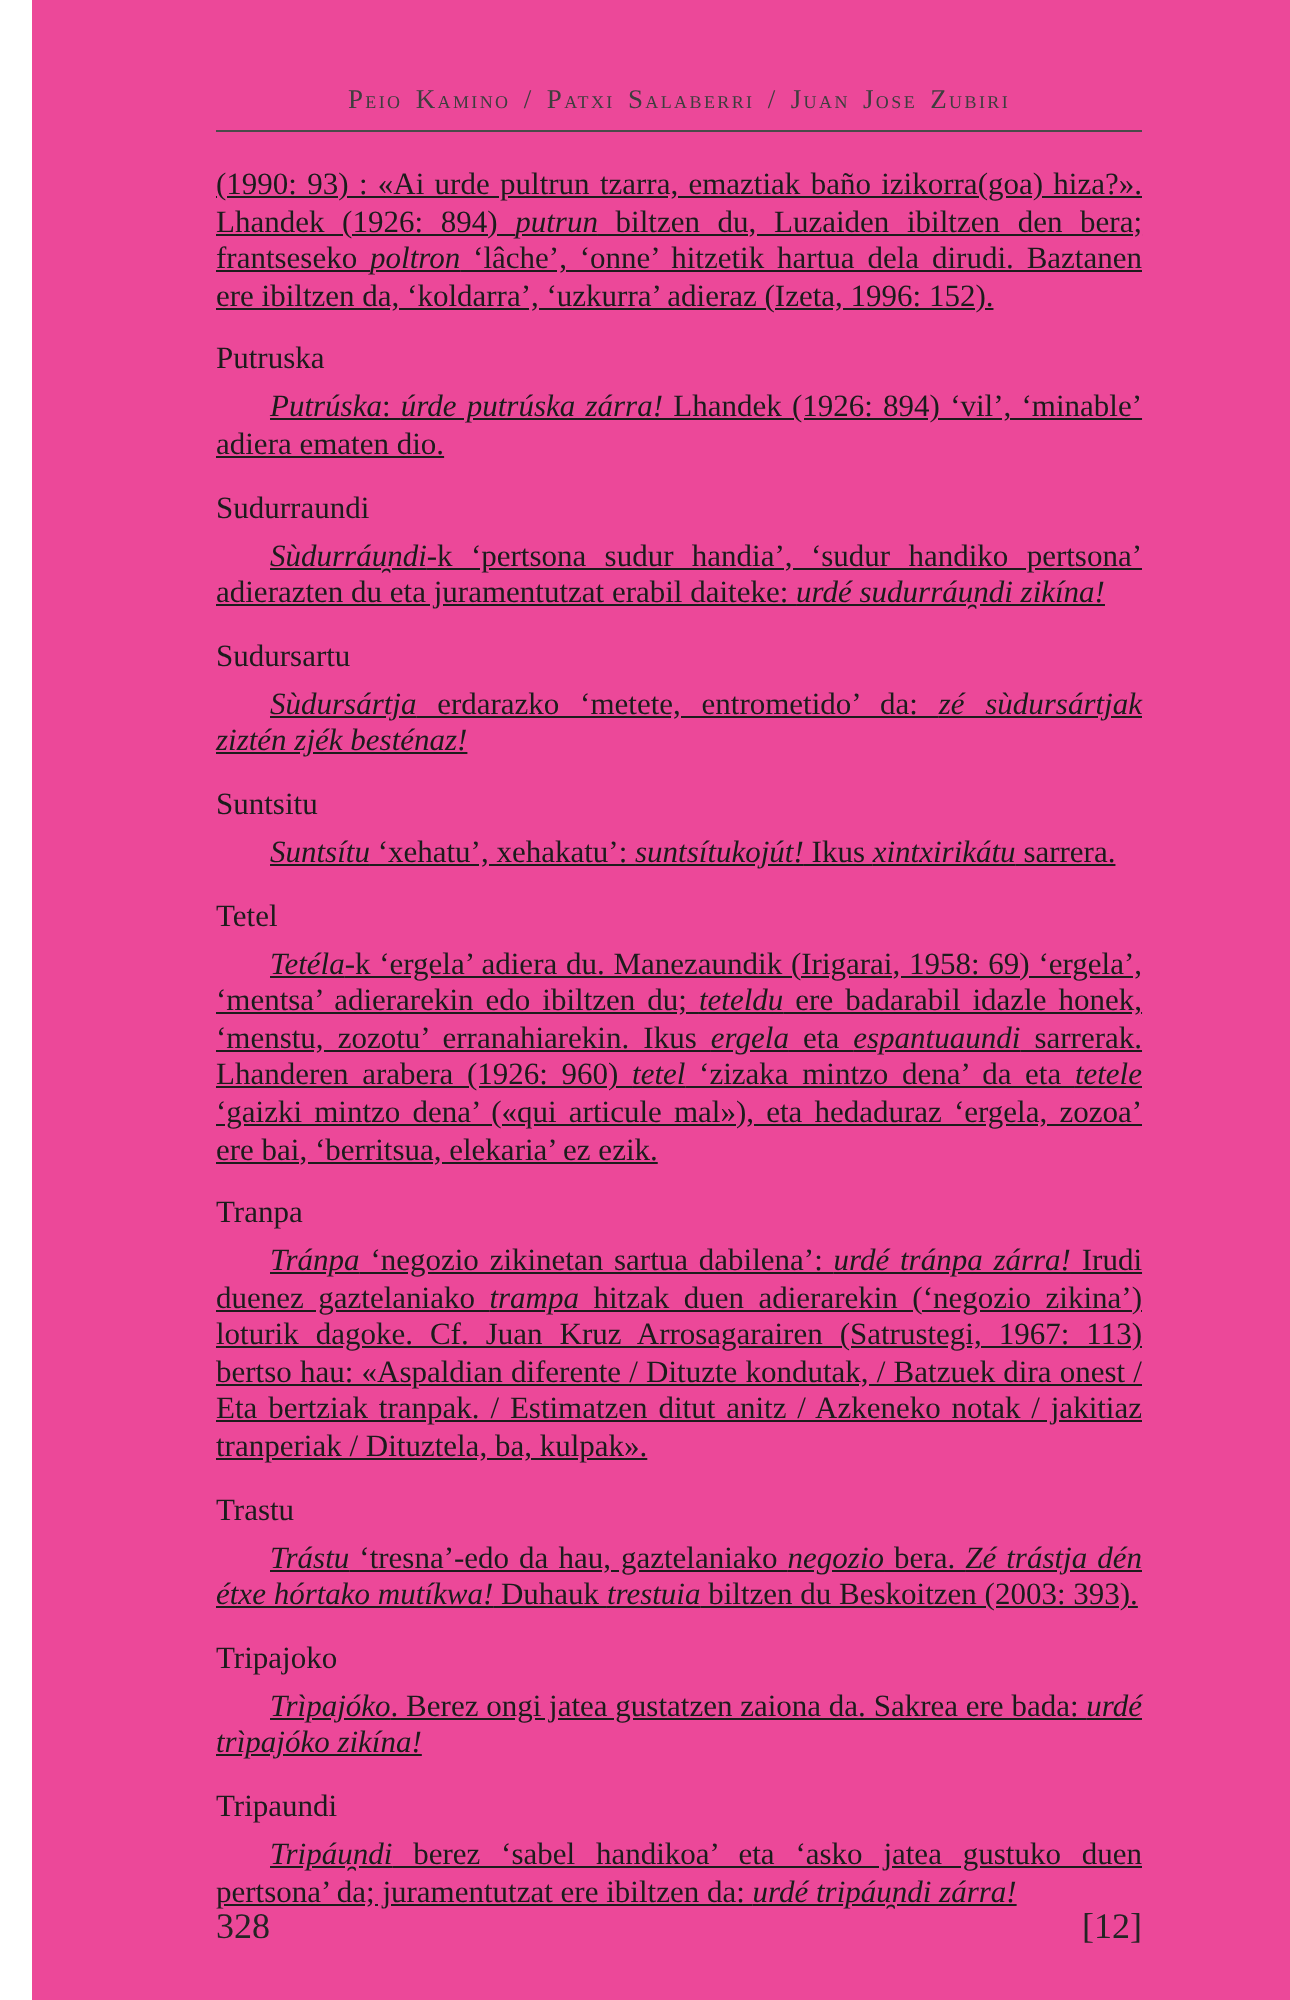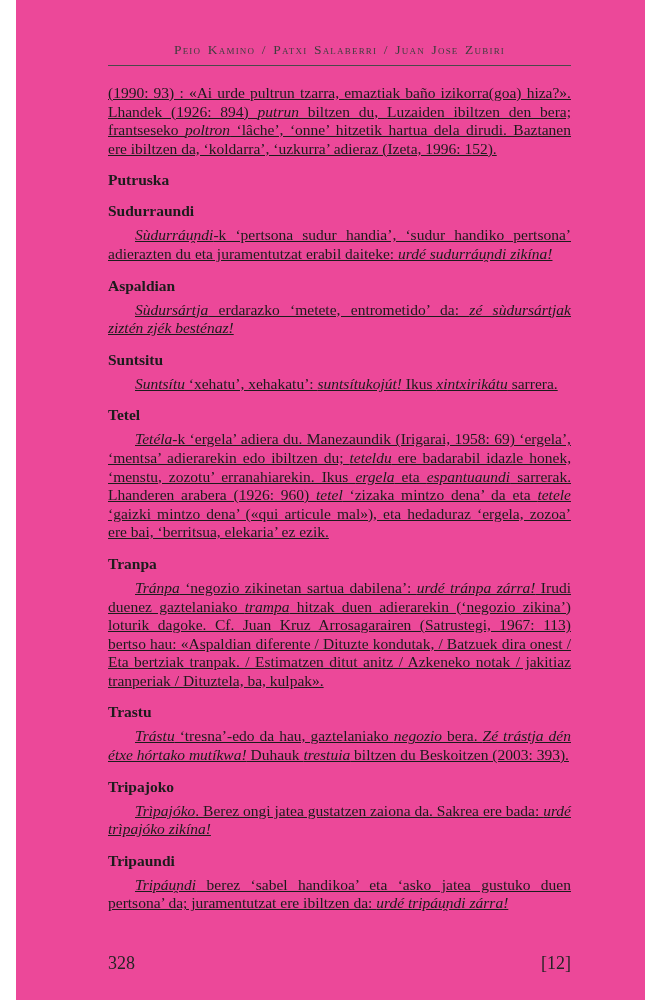--- a/index.html
+++ b/index.html
@@ -34,21 +34,21 @@
     text-decoration: underline;
   }
   .para em { font-style: italic; }
   .intro-para {
     text-indent: 0;
     margin-top: 18px;
   }
   .entry h3 {
     font-size: 15.5px;
     line-height: 19px;
-    font-weight: bold;
+    font-weight: normal;
     margin: 12px 0 6px 0;
     color: #1c1c1c;
   }
   .page-footer {
     position: absolute;
     left: 92px;
     right: 90px;
     bottom: 26px;
     display: flex;
     justify-content: space-between;
@@ -62,29 +62,30 @@
 <div class="page">
 
   <header class="running-header">
     <span>Peio Kamino / Patxi Salaberri / Juan Jose Zubiri</span>
   </header>
 
   <p class="para intro-para">(1990: 93) : «Ai urde pultrun tzarra, emaztiak baño izikorra(goa) hiza?». Lhandek (1926: 894) <em>putrun</em> biltzen du, Luzaiden ibiltzen den bera; frantseseko <em>poltron</em> ‘lâche’, ‘onne’ hitzetik hartua dela dirudi. Baztanen ere ibiltzen da, ‘koldarra’, ‘uzkurra’ adieraz (Izeta, 1996: 152).</p>
 
   <section class="entry">
     <h3>Putruska</h3>
+    <p class="para"><em>Putrúska</em>: <em>úrde putrúska zárra!</em> Lhandek (1926: 894) ‘vil’, ‘minable’ adiera ematen dio.</p>
   </section>
 
   <section class="entry">
     <h3>Sudurraundi</h3>
     <p class="para"><em>Sùdurráu̯ndi</em>-k ‘pertsona sudur handia’, ‘sudur handiko pertsona’ adierazten du eta juramentutzat erabil daiteke: <em>urdé sudurráu̯ndi zikína!</em></p>
   </section>
 
   <section class="entry">
-    <h3>Aspaldian</h3>
+    <h3>Sudursartu</h3>
     <p class="para"><em>Sùdursártja</em> erdarazko ‘metete, entrometido’ da: <em>zé sùdursártjak ziztén zjék besténaz!</em></p>
   </section>
 
   <section class="entry">
     <h3>Suntsitu</h3>
     <p class="para"><em>Suntsítu</em> ‘xehatu’, xehakatu’: <em>suntsítukojút!</em> Ikus <em>xintxirikátu</em> sarrera.</p>
   </section>
 
   <section class="entry">
     <h3>Tetel</h3>

